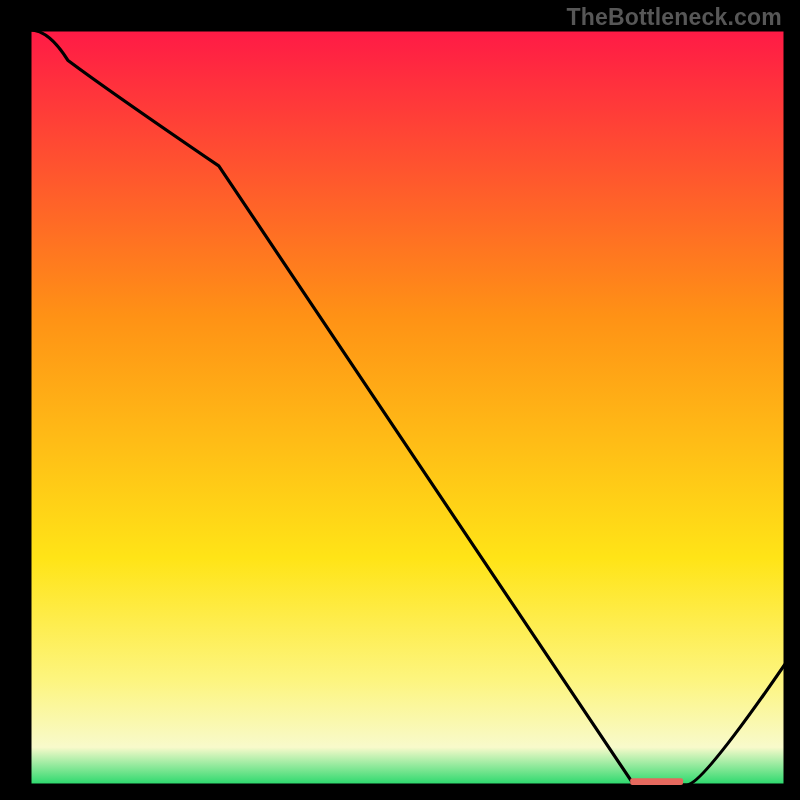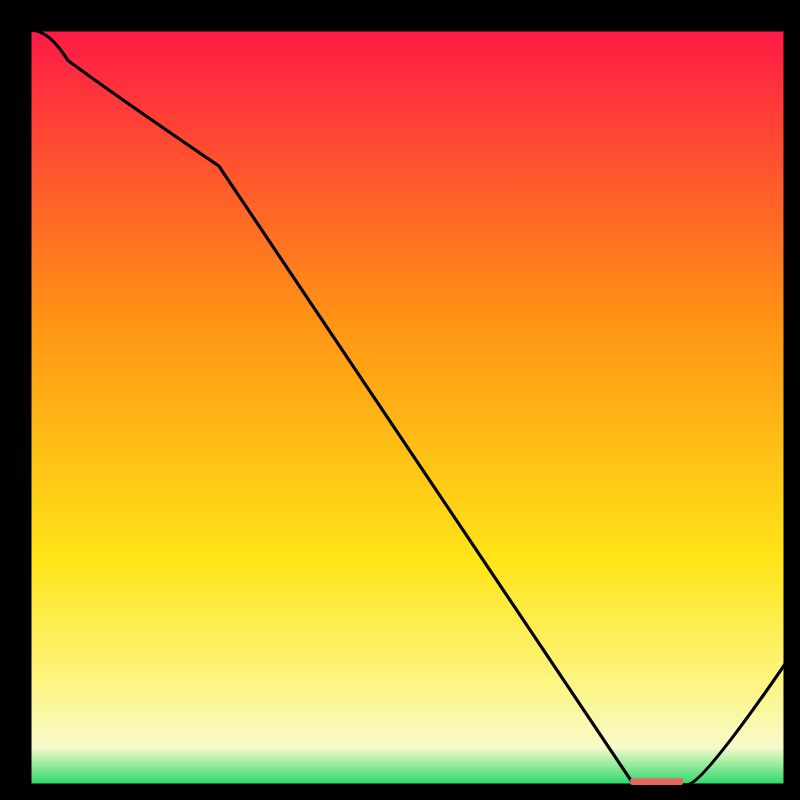--- a/index.html
+++ b/index.html
@@ -31,20 +31,21 @@
     left: 0;
     top: 0;
     width: 800px;
     height: 800px;
   }
 </style>
 </head>
 <body>
 
 <div class="chart-container">
+  <div class="watermark">TheBottleneck.com</div>
 
   <svg class="plot" viewBox="0 0 800 800">
     <defs>
       <linearGradient id="bg-grad" x1="0" y1="0" x2="0" y2="1">
         <stop id="g0" offset="0%" stop-color="#ff1a46"></stop>
         <stop id="g1" offset="38%" stop-color="#ff9215"></stop>
         <stop id="g2" offset="70%" stop-color="#ffe417"></stop>
         <stop id="g3" offset="86%" stop-color="#fdf57e"></stop>
         <stop id="g4" offset="95%" stop-color="#f8facb"></stop>
         <stop id="g5" offset="100%" stop-color="#27d86b"></stop>

